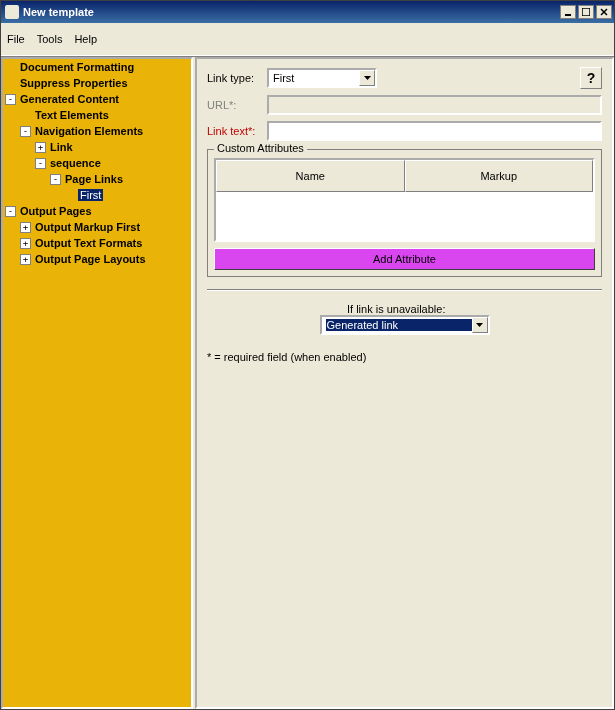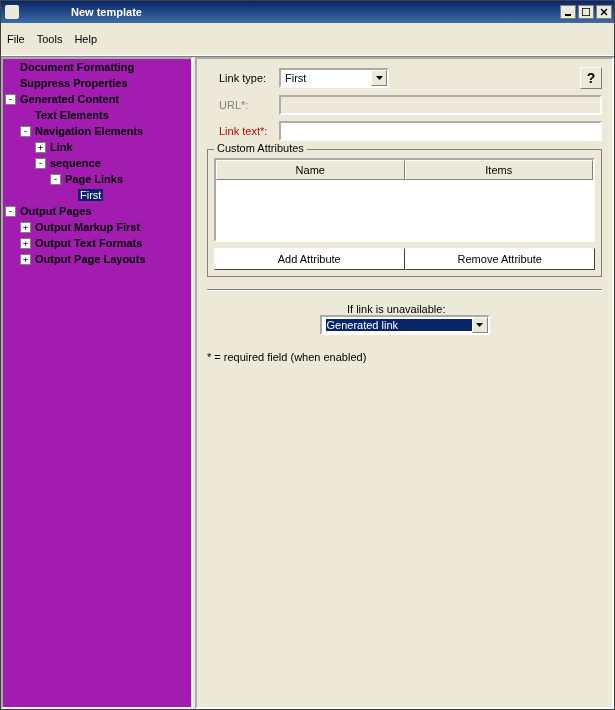--- a/index.html
+++ b/index.html
@@ -1,53 +1,53 @@
 <!DOCTYPE html>
 <html><head>
 <meta charset="utf-8">
 <style>
   * { box-sizing: border-box; }
   body { margin:0; padding:0; font-family: Tahoma, sans-serif; font-size:11px; background:#ece9d8; }
   .window { width:615px; height:710px; border:1px solid #404040; background:#ece9d8; display:flex; flex-direction:column; }
-  .titlebar { background: linear-gradient(#0a246a,#3a6ea5); height:22px; display:flex; align-items:center; color:#fff; font-weight:bold; padding:0 2px 0 4px;gap:48px; }
+  .titlebar { background: linear-gradient(#0a246a,#3a6ea5); height:22px; display:flex; align-items:center; color:#fff; font-weight:bold; padding:0 2px 0 4px; }
   .titlebar .icon { width:14px; height:14px; margin-right:4px; display:inline-block; background:#ece9d8; border-radius:2px; }
   .titlebar .title { flex:1; }
   .winbtns { display:flex; gap:0px; }
   .winbtn { width:16px; height:14px; background:#ece9d8; border:1px solid #808080; display:flex; align-items:center; justify-content:center; font-family: Arial; font-size:10px; font-weight:bold; color:#000; margin-left:2px; cursor:pointer; }
   .winbtn svg { pointer-events:none; }
   .menubar { height:20px; display:flex; align-items:center; padding:16px 6px; gap:12px; background:#ece9d8; border-bottom:1px solid #fff; }
   .menubar span { cursor:default; }
   .content { flex:1; display:flex; border-top:1px solid #808080; }
-  .tree-pane { width:192px; border:2px inset #fff; background:#a21caf; overflow:auto; font-size:11px; }
+  .tree-pane { width:192px; border:2px inset #fff; background:#eab308; overflow:auto; font-size:11px; }
   .tree ul { list-style:none; margin:0; padding-left:15px; }
   .tree > ul { padding-left:2px; }
   .tree li { padding:0; white-space:nowrap; }
   .tree-row { display:flex; align-items:center; height:16px; }
   .tglyph { width:11px; height:11px; border:1px solid #808080; background:#fff; display:inline-flex; align-items:center; justify-content:center; font-size:9px; line-height:1; margin-right:2px; cursor:pointer; font-family: monospace; }
   .tglyph-none { width:11px; height:11px; display:inline-block; margin-right:2px; }
   .tree-label { padding:0 2px; cursor:default;}
   .tree-label.bold { font-weight:bold; }
   .tree-label.selected { background:#0a246a; color:#fff; }
   .detail-pane { flex:1; border:2px inset #fff; margin-left:2px; padding:8px 10px; display:flex; flex-direction:column; gap:6px; }
   .form-row { display:flex; align-items:center; }
-  .form-label { width:60px;margin-left:12px; }
+  .form-label { width:60px; }
   .form-label.required { color:#c00000; }
   .dropdown { height:20px; border:2px inset #fff; background:#fff; display:flex; align-items:center; padding:0 0 0 4px; position:relative; }
   .dropdown.sel .dd-text { background:#0a246a; color:#fff; padding:0 1px; }
   .dd-text { flex:1; }
   .dd-btn { width:16px; height:16px; background:#ece9d8; border:1px solid #808080; border-top-color:#fff; border-left-color:#fff; display:flex; align-items:center; justify-content:center; cursor:pointer; }
   .textinput { height:20px; border:2px inset #fff; background:#fff; flex:1; }
   .helpbtn { width:22px; height:22px; border:1px solid #808080; border-top-color:#fff; border-left-color:#fff; background:#ece9d8; display:flex; align-items:center; justify-content:center; font-weight:bold; font-size:14px; margin-left:8px; cursor:pointer; }
   .fieldset { border:1px solid #808080; border-top-color:#808080; position:relative; margin-top:2px; padding:8px 6px 6px; }
   .fieldset-title { position:absolute; top:-8px; left:6px; background:#ece9d8; padding:0 3px; }
   .attr-table { border:2px inset #fff; background:#fff; height:84px; }
-  .attr-hdr { display:flex; height:20px;text-align:center; }
+  .attr-hdr { display:flex; height:32px;text-align:center; }
   .attr-hdr-cell { flex:1; background:#ece9d8; border:1px solid #808080; border-top-color:#fff; border-left-color:#fff; display:flex; align-items:center; justify-content:center; }
   .attr-btns { display:flex; gap:0px; margin-top:6px; }
-  .push-btn { flex:1; height:22px; border:1px solid #404040; border-top-color:#fff; border-left-color:#fff; background:#ffffff; display:flex; align-items:center; justify-content:center; cursor:pointer; }
+  .push-btn { flex:1; height:22px; border:1px solid #404040; border-top-color:#fff; border-left-color:#fff; background:#d946ef; display:flex; align-items:center; justify-content:center; cursor:pointer; }
   .hr { height:2px; border-top:1px solid #808080; border-bottom:1px solid #fff; margin:6px 0; }
   .row2 { display:flex; align-items:center;flex-direction:column; }
   .row2-label { width:115px; }
   .footnote { margin-top:10px; }
 </style>
 </head>
 <body>
 
 <div class="window">
   <div class="titlebar">
@@ -195,29 +195,26 @@
       <div class="form-row">
         <span class="form-label required">Link text*:</span>
         <div class="textinput"></div>
       </div>
 
       <div class="fieldset">
         <span class="fieldset-title">Custom Attributes</span>
         <div class="attr-table">
           <div class="attr-hdr">
             <div class="attr-hdr-cell">Name</div>
-            <div class="attr-hdr-cell">Items</div>
+            <div class="attr-hdr-cell">Markup</div>
           </div>
         </div>
         <div class="attr-btns">
           <div class="push-btn">
               <span>Add Attribute</span>
-            </div>
-          <div class="push-btn">
-              <span>Remove Attribute</span>
             </div>
         </div>
       </div>
 
       <div class="hr"></div>
 
       <div class="row2">
         <span class="row2-label">If link is unavailable:</span>
         <div class="dropdown sel" style="width:170px;">
           <span class="dd-text">Generated link</span>

